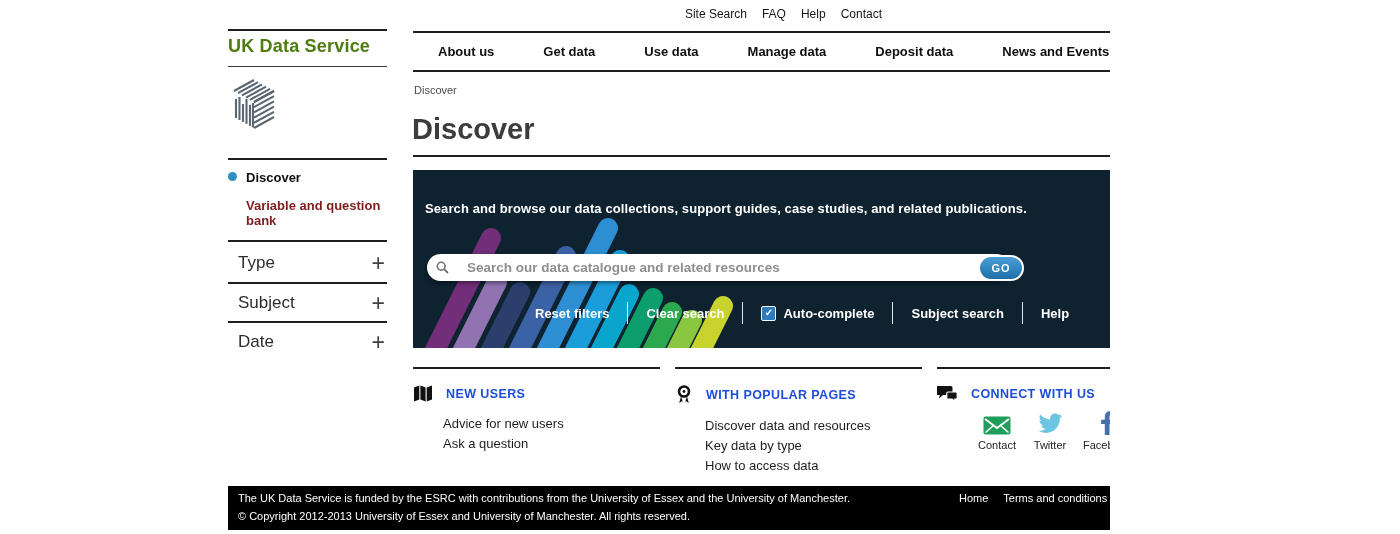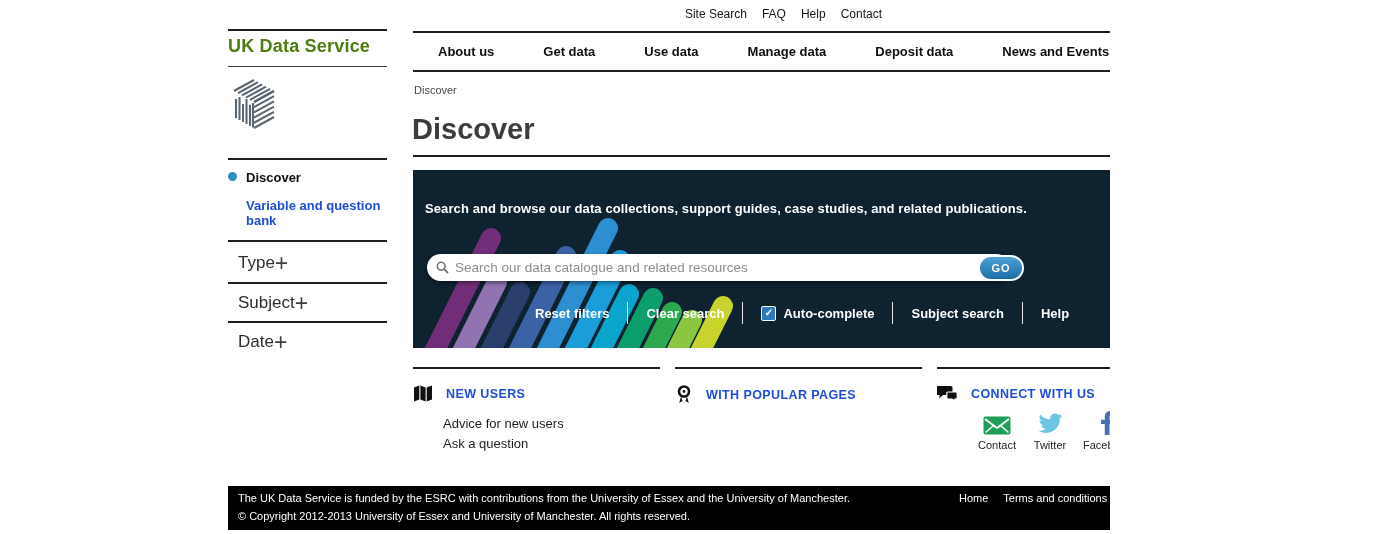--- a/index.html
+++ b/index.html
@@ -17,44 +17,44 @@
   .brand-rule-top{left:228px;top:29px;width:159px;}
   .brand-name{left:228px;top:36px;font-size:18px;font-weight:bold;color:#4d7c0f;letter-spacing:.2px;}
   .brand-rule-bot{left:228px;top:66px;width:159px;}
   .logo{left:228px;top:75px;}
 
   
   .side-rule0{left:228px;top:158px;width:159px;}
   .side-discover{left:228px;top:170px;display:flex;align-items:flex-start;}
   .bullet{width:9px;height:9px;border-radius:50%;background:#2e8fc0;margin-top:2px;}
   .side-label{font-size:13px;font-weight:bold;color:#101010;margin-left:9px;line-height:15px;}
-  .side-vqb{left:246px;top:198px;width:142px;font-size:13px;font-weight:bold;color:#1d4ed8;line-height:15px;}
+  .side-vqb{left:246px;top:198px;width:142px;font-size:13px;font-weight:bold;color:#7f1d1d;line-height:15px;}
   .side-rule1{left:228px;top:240px;width:159px;}
   .side-rule2{left:228px;top:282px;width:159px;}
   .side-rule3{left:228px;top:321px;width:159px;}
-  .filter-row{left:228px;width:159px;height:28px;display:flex;justify-content:flex-start;align-items:center;}
+  .filter-row{left:228px;width:159px;height:28px;display:flex;justify-content:space-between;align-items:center;}
   .filter-label{font-size:17px;color:#2d2d2d;padding-left:10px;}
   .plus{font-size:23px;color:#3f3f3f;font-weight:normal;padding-right:2px;line-height:20px;}
 
   
   .nav-rule-a{left:413px;top:31px;width:759px;}
   .main-nav{left:413px;top:44px;width:759px;display:flex;gap:49px;padding-left:25px;box-sizing:border-box;font-size:13px;font-weight:bold;color:#0f0f0f;}
   .nav-rule-b{left:413px;top:70px;width:759px;}
   .breadcrumb{left:414px;top:84px;font-size:11px;color:#4a4a4a;}
   .page-title{left:412px;top:113px;font-size:29px;font-weight:bold;color:#3c3c3c;}
   .title-rule{left:413px;top:155px;width:759px;}
 
   
   .panel{left:413px;top:170px;width:759px;height:178px;background:#0e2230;overflow:hidden;}
   .stripes{position:absolute;left:0;top:0;}
   .panel-intro{position:absolute;left:12px;top:31px;font-size:13px;font-weight:bold;color:#fff;letter-spacing:.1px;}
   .search-row{position:absolute;left:14px;top:84px;width:600px;height:28px;}
   .search-pill{position:absolute;left:0;top:0;width:583px;height:27px;background:#fff;border-radius:14px;
                box-shadow:0 2px 4px rgba(0,0,0,.45);display:flex;align-items:center;padding-left:9px;box-sizing:border-box;}
-  .search-pill input{border:none;outline:none;background:transparent;flex:1;font-size:13.5px;color:#000000;margin-left:4px;font-family:"Liberation Sans",sans-serif;}
+  .search-pill input{border:none;outline:none;background:transparent;flex:1;font-size:13.5px;color:#000000;margin-left:16px;font-family:"Liberation Sans",sans-serif;font-weight:bold;}
   .search-pill input::placeholder{color:#8e8e8e;}
   .go-btn{position:absolute;left:551px;top:1px;width:46px;height:26px;border-radius:13px;
           background:linear-gradient(#4ba0d6,#1e6ea9);border:2px solid #fff;box-sizing:border-box;
           color:#fff;font-weight:bold;font-size:11px;letter-spacing:1px;display:flex;align-items:center;justify-content:center;}
   .panel-links{position:absolute;left:122px;top:132px;display:flex;align-items:center;gap:18px;color:#fff;font-size:13px;font-weight:bold;}
   .vsep{width:1px;height:22px;background:rgba(255,255,255,.9);}
   .ac-wrap{display:flex;align-items:center;gap:7px;}
   .checkbox{width:13px;height:13px;background:#2f79bd;border:1.5px solid #fff;border-radius:2px;
             display:flex;align-items:center;justify-content:center;color:#fff;font-size:10px;line-height:10px;font-weight:bold;box-sizing:content-box;}
 
@@ -212,20 +212,25 @@
   <div class="col col2">
     <div class="col-head">
       <svg width="18" height="19" viewBox="0 0 18 19">
         <circle cx="9" cy="6.5" r="5" fill="none" stroke="#111" stroke-width="2.6"></circle>
         <circle cx="9" cy="6.5" r="1.4" fill="#111"></circle>
         <path d="M6,11.5 L4.2,18 L7.2,16 L8.4,18.6 Z" fill="#111"></path>
         <path d="M12,11.5 L13.8,18 L10.8,16 L9.6,18.6 Z" fill="#111"></path>
       </svg>
       <span>WITH POPULAR PAGES</span>
     </div>
+    <div class="col-links">
+      <div class="clickable">Discover data and resources</div>
+      <div class="clickable">Key data by type</div>
+      <div class="clickable">How to access data</div>
+    </div>
   </div>
 
   <div class="col col3">
     <div class="col-head">
       <svg width="21" height="17" viewBox="0 0 21 17">
         <path d="M1,1 h13 a1.5,1.5 0 0 1 1.5,1.5 v6 a1.5,1.5 0 0 1 -1.5,1.5 h-8 l-4,3.5 l0.8,-3.5 h-1.8 a1.5,1.5 0 0 1 -1.5,-1.5 v-6 A1.5,1.5 0 0 1 1,1 Z" fill="#111" stroke="none"></path>
         <path d="M11,7 h8 a1.2,1.2 0 0 1 1.2,1.2 v4.6 a1.2,1.2 0 0 1 -1.2,1.2 h-1.2 l0.7,2.8 l-3.4,-2.8 h-4.1 a1.2,1.2 0 0 1 -1.2,-1.2 v-4.6 A1.2,1.2 0 0 1 11,7 Z" fill="#111" stroke="#fff" stroke-width="1.2"></path>
       </svg>
       <span>CONNECT WITH US</span>
     </div>

